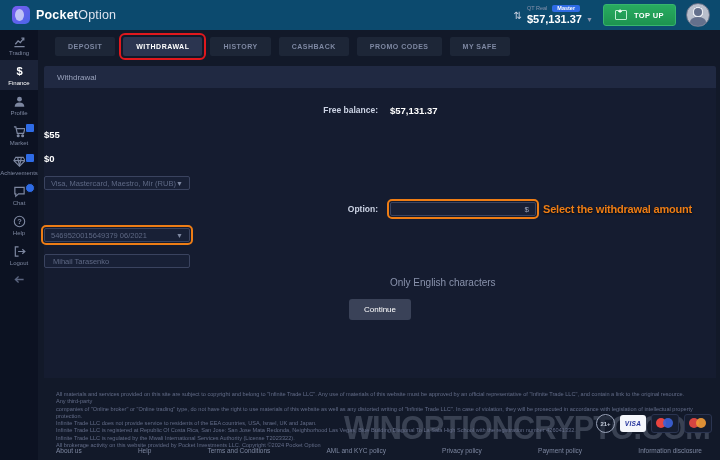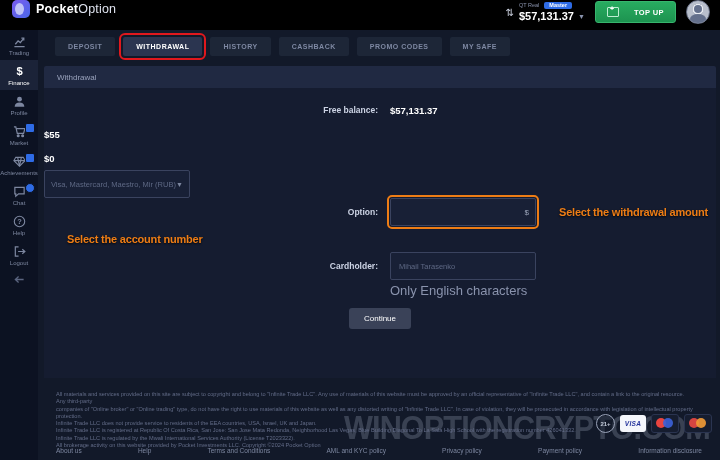--- a/index.html
+++ b/index.html
@@ -1,34 +1,34 @@
 <!DOCTYPE html>
 <html><head>
 <meta charset="utf-8">
 <style>
   html,body{margin:0;padding:0}
   body{width:720px;height:460px;position:relative;overflow:hidden;background:#121929;
        font-family:"Liberation Sans",sans-serif;color:#fff;-webkit-font-smoothing:antialiased}
   
-  .topbar{position:absolute;top:0;left:0;right:0;height:30px;background:#000000;display:flex;align-items:flex-start;z-index:6}
+  .topbar{position:absolute;top:0;left:0;right:0;height:30px;background:#0c4a6e;display:flex;align-items:center;z-index:6}
   .logo{display:flex;align-items:center;gap:6px;padding-left:12px}
   .logo-mark{width:18px;height:18px;border-radius:5px;background:linear-gradient(135deg,#7b5cf0,#4967e8);position:relative;overflow:hidden}
   .logo-mark::after{content:"";position:absolute;left:3px;top:3px;width:9px;height:12px;border-radius:50%;background:#cfd4f8;opacity:.85}
   .brand{font-size:12.5px;font-weight:bold;letter-spacing:.2px}
   .brand .light{font-weight:400;color:#dfe3ef}
   .topbar-right{margin-left:auto;display:flex;align-items:center;gap:10px;padding-right:10px}
   .bal-block{display:flex;align-items:center;gap:5px}
   .exchange-ic{font-size:10px;color:#cfd5e4}
   .bal-col{display:flex;flex-direction:column;line-height:1}
   .bal-meta{display:flex;align-items:center;gap:5px;margin-bottom:2px}
   .acct-type{font-size:5.5px;color:#8a93ad}
   .acct-badge{font-size:5.5px;background:#2e6be5;color:#fff;border-radius:2px;padding:1px 5px;font-weight:bold}
   .bal-val{font-size:11px;font-weight:bold;color:#fff;display:flex;align-items:center;gap:4px}
   .caret{font-size:7px;color:#8a93ad}
-  .topup{display:flex;align-items:center;gap:15px;background:linear-gradient(#28ac60,#1d9350);
+  .topup{display:flex;align-items:center;gap:7px;background:linear-gradient(#28ac60,#1d9350);
          border:1px solid #37b56d;border-radius:3px;color:#fff;font-size:7.5px;font-weight:bold;
          padding:5px 11px;letter-spacing:.4px;cursor:pointer}
   .topup .card-ic{width:10px;height:8px;border:1px solid #bfeeD3;border-color:#bfeed3;border-radius:1px;position:relative}
   .topup .card-ic::after{content:"+";position:absolute;left:2px;top:-3px;font-size:7px}
   .avatar{width:22px;height:22px;border-radius:50%;background:radial-gradient(circle at 50% 38%,#e9ecf2 0 30%,#b9bfcc 31% 100%);
           border:1px solid #6a7288;position:relative;overflow:hidden;cursor:pointer}
   .avatar::before{content:"";position:absolute;left:7px;top:4px;width:8px;height:8px;border-radius:50%;background:#64708c}
   .avatar::after{content:"";position:absolute;left:3px;top:13px;width:16px;height:10px;border-radius:50% 50% 0 0;background:#64708c}
   
   .sidebar{position:absolute;top:30px;left:0;width:38px;bottom:0;background:#0c1222;display:flex;flex-direction:column;z-index:5}
@@ -47,31 +47,31 @@
   
   .panel{position:absolute;left:44px;top:66px;width:672px;height:312px;z-index:2}
   .panel-head{height:22px;background:#202942;display:flex;align-items:center;padding-left:13px;
               font-size:8px;color:#98a1bb;border-radius:2px 2px 0 0}
   .panel-body{position:absolute;top:22px;left:0;right:0;bottom:0;background:#151c30}
   .form{padding-top:10px;display:flex;flex-direction:column}
   .frow{display:flex;align-items:center;min-height:24px}
   .frow.tall{min-height:26px}
   .flabel{flex:0 0 334px;text-align:right;padding-right:12px;font-size:8.5px;font-weight:bold;color:#ccd3e4}
   .fvalue{font-size:9.5px;font-weight:bold;color:#fff}
-  .field{width:146px;height:28px;background:#182036;border:1px solid #3a435f;border-radius:2px;
+  .field{width:146px;height:14px;background:#182036;border:1px solid #3a435f;border-radius:2px;
          display:flex;align-items:center;padding:0 6px;font-size:7.5px;color:#5e6884;box-sizing:border-box;cursor:pointer}
   .field .sel-caret{margin-left:auto;font-size:7px;color:#7d87a0}
   .field.hl{outline:2px solid #ee7d15;outline-offset:1px}
   .field input{flex:1;min-width:0;background:transparent;border:none;outline:none;color:#dfe3ef;font-size:7.5px;
                font-family:Liberation Sans, sans-serif}
   .field input::placeholder{color:#5e6884}
   .suffix{margin-left:auto;color:#9aa3b8;font-size:8px}
-  .annot{margin-left:23px;font-size:11px;font-weight:800;color:#ee7d15;letter-spacing:-.2px;
+  .annot{margin-left:7px;font-size:11px;font-weight:800;color:#ee7d15;letter-spacing:-.2px;
          text-shadow:0 1px 2px rgba(0,0,0,.8);white-space:nowrap}
-  .note{margin-left:346px;font-size:13px;color:#8a93ad;padding-top:3px;min-height:12px}
+  .note{margin-left:346px;font-size:10px;color:#8a93ad;padding-top:3px;min-height:12px}
   .btn-continue{align-self:center;margin-top:10px;background:#3a4258;border:none;color:#fff;font-size:8px;
                 padding:6px 15px;border-radius:3px;cursor:pointer;font-family:inherit}
   .btn-support{align-self:center;margin-top:11px;background:rgba(20,40,35,.25);border:1px solid #3f8f63;color:#fff;
                font-size:8px;padding:6px 13px;border-radius:3px;cursor:pointer;font-family:inherit}
   
   .legal{position:absolute;left:56px;top:391px;right:26px;font-size:5.6px;line-height:7.3px;color:#636c88;z-index:2}
   .links{position:absolute;left:56px;right:18px;bottom:6px;display:flex;justify-content:space-between;
          font-size:6.5px;color:#7d87a0;z-index:3}
   .links span{cursor:pointer}
   .watermark{position:absolute;left:344px;top:409px;font-size:33px;font-weight:800;white-space:nowrap;
@@ -223,25 +223,27 @@
       <div class="frow tall">
         <span class="flabel">Option:</span>
         <div class="field hl">
           <input value="" style="">
           <span class="suffix">$</span>
         </div>
         <span class="annot">Select the withdrawal amount</span>
       </div>
 
       <div class="frow tall">
-        <span class="annot">Select the account number</span>
-      </div>
-
-      <div class="frow tall">
-        <span class="flabel">Cardholder:</span>
+        <div class="field hl">
+          <span>5469520015649379 06/2021</span>
+          <span class="sel-caret">▼</span>
+        </div>
+      </div>
+
+      <div class="frow tall">
         <div class="field">
           <input placeholder="Mihail Tarasenko" style="">
         </div>
       </div>
 
       <div class="note">Only English characters</div>
 
       <button class="btn-continue">Continue</button>
     </div>
   </div>

